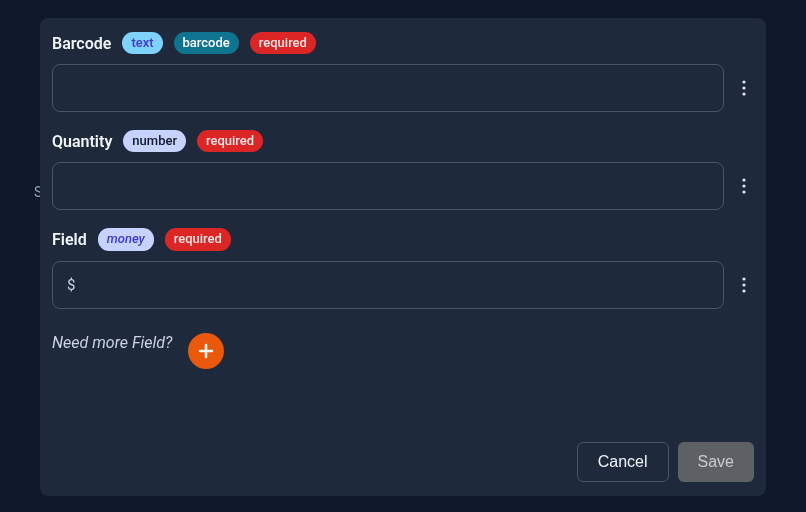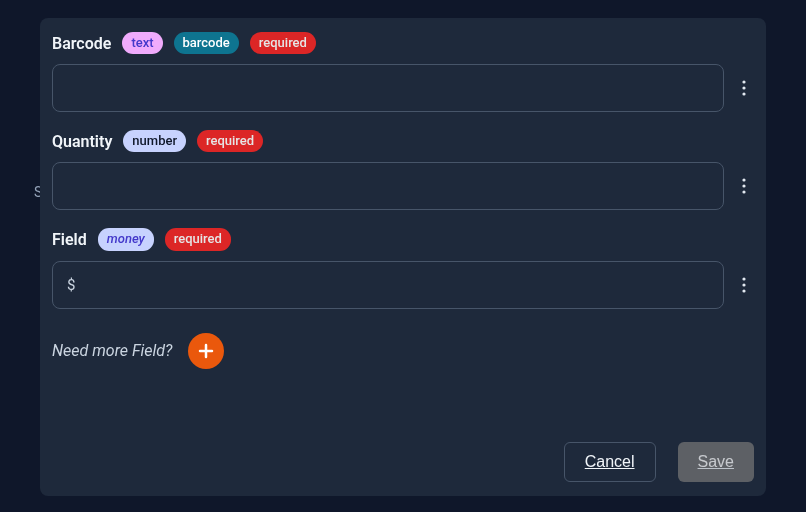--- a/index.html
+++ b/index.html
@@ -48,21 +48,21 @@
     .badge {
       display: inline-flex;
       align-items: center;
       padding: 2px 9px;
       border-radius: 11px;
       font-size: 13px;
       font-weight: 500;
       line-height: 1.4;
     }
     .badge-text {
-      background: #f0abfc;
+      background: #7dd3fc;
       color: #4338ca;
     }
     .badge-barcode {
       background: #0e7490;
       color: #ffffff;
     }
     .badge-required {
       background: #dc2626;
       color: #e5e5e5;
     }
@@ -110,21 +110,21 @@
       height: 20px;
       display: flex;
       align-items: center;
       justify-content: center;
       cursor: pointer;
       color: #e2e8f0;
       flex-shrink: 0;
     }
     .add-row {
       display: flex;
-      align-items: center;
+      align-items: flex-start;
       gap: 16px;
       margin-top: 24px;
     }
     .add-text {
       font-style: italic;
       font-size: 16px;
       color: #cbd5e1;
     }
     .add-button {
       width: 36px;
@@ -135,22 +135,21 @@
       align-items: center;
       justify-content: center;
       cursor: pointer;
       border: none;
     }
     .footer {
       position: absolute;
       bottom: 14px;
       right: 12px;
       display: flex;
-      gap: 22px;
-      text-decoration: underline;
+      gap: 9px;
     }
     .btn {
       padding: 10px 20px;
       border-radius: 6px;
       font-size: 16px;
       font-weight: 500;
       cursor: pointer;
       border: none;
     }
     .btn-cancel {

